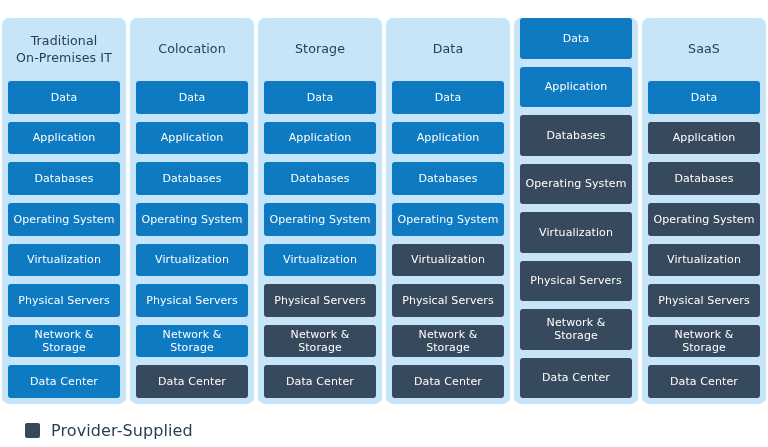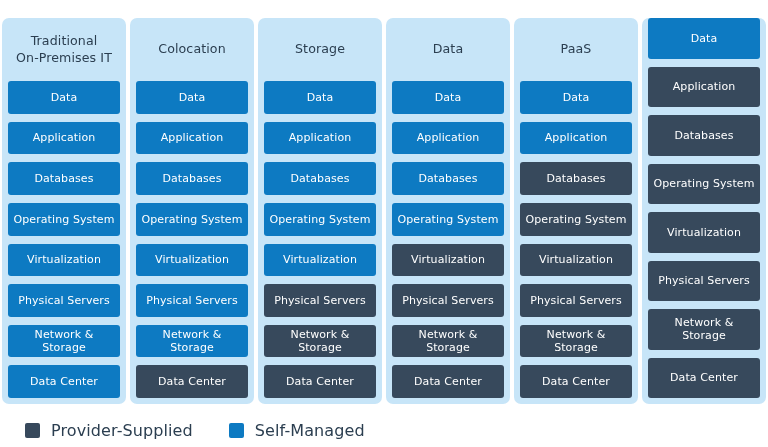--- a/index.html
+++ b/index.html
@@ -160,48 +160,44 @@
           <div class="layer self">Application</div>
           <div class="layer self">Databases</div>
           <div class="layer self">Operating System</div>
           <div class="layer provider">Virtualization</div>
           <div class="layer provider">Physical Servers</div>
           <div class="layer provider">Network &amp; Storage</div>
           <div class="layer provider">Data Center</div>
         </div>
       </div>
       <div class="column">
-        <div class="col-header">PaaS</div>
         <div class="layers">
           <div class="layer self">Data</div>
           <div class="layer self">Application</div>
           <div class="layer provider">Databases</div>
           <div class="layer provider">Operating System</div>
           <div class="layer provider">Virtualization</div>
           <div class="layer provider">Physical Servers</div>
           <div class="layer provider">Network &amp; Storage</div>
           <div class="layer provider">Data Center</div>
         </div>
       </div>
       <div class="column">
+        <div class="col-header">SaaS</div>
         <div class="layers">
           <div class="layer self">Data</div>
           <div class="layer provider">Application</div>
           <div class="layer provider">Databases</div>
           <div class="layer provider">Operating System</div>
           <div class="layer provider">Virtualization</div>
           <div class="layer provider">Physical Servers</div>
           <div class="layer provider">Network &amp; Storage</div>
           <div class="layer provider">Data Center</div>
         </div>
       </div>
     </div>
   <div class="legend" id="legend-container">
       <div class="legend-item">
         <span class="legend-swatch provider"></span>
         <span class="legend-label">Provider-Supplied</span>
       </div>
-      <div class="legend-item">
-        <span class="legend-swatch self"></span>
-        <span class="legend-label">Self-Managed</span>
-      </div>
     </div>
 </div>
 
 </body></html>

